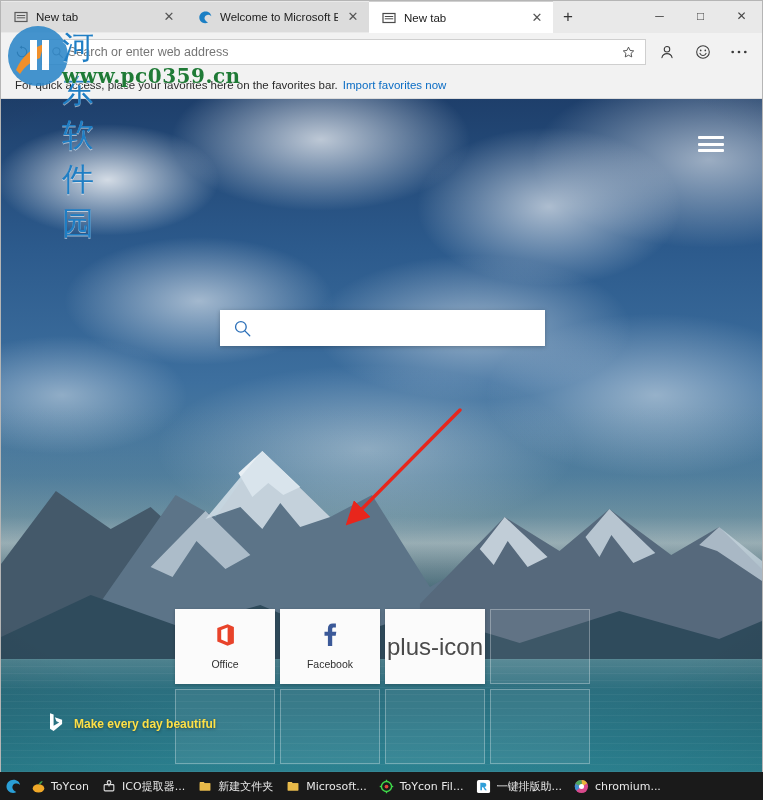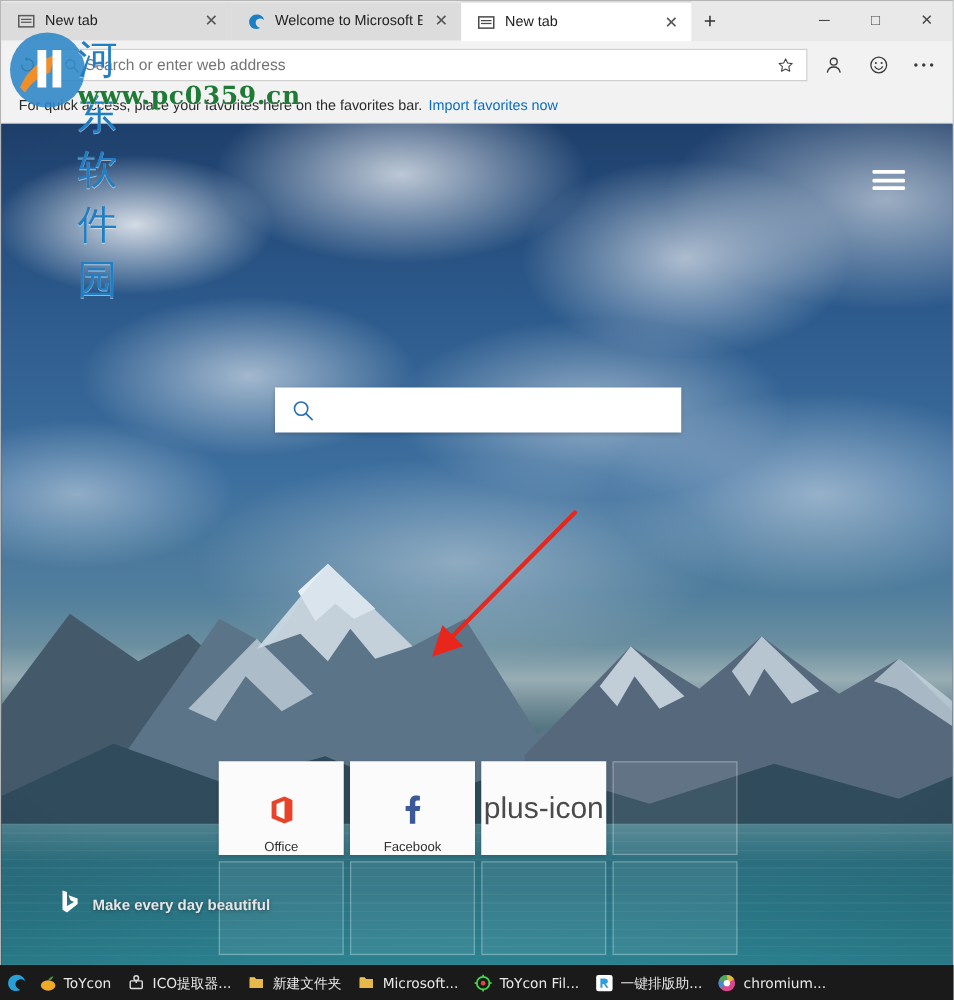--- a/index.html
+++ b/index.html
@@ -154,38 +154,38 @@
   }
 
   
   .tiles {
     position:absolute; left:174px; top:510px; z-index:6;
     display:grid; grid-template-columns:repeat(4,100px);
     grid-template-rows:repeat(2,75px); gap:5px;
   }
   .tile {
     background:#fbfbfb; display:flex; flex-direction:column;
-    align-items:center; justify-content:flex-end; gap:7px; cursor:pointer;
+    align-items:center; justify-content:center; gap:7px; cursor:pointer;
     box-shadow:0 1px 3px rgba(0,0,0,.22);
   }
   .tile-label { font-size:10.5px; color:#303030; }
   .tile.empty {
     background:rgba(255,255,255,.07); box-shadow:none;
     border:1px solid rgba(255,255,255,.30);
   }
   .tile.add { justify-content:center; }
   .tile.add .plus { font-size:24px; color:#4a4a4a; font-weight:300; line-height:1; }
 
   
   .bingline {
     position:absolute; left:48px; bottom:36px; display:flex;
     align-items:center; gap:10px; z-index:6;
   }
   .bingline .txt {
-    font-size:12px; color:#e5e5e5; font-weight:bold;
+    font-size:12px; color:#fde047; font-weight:bold;
     text-shadow:0 1px 3px rgba(0,0,0,.45);
   }
 
   
   .arrow { position:absolute; left:0; top:0; width:763px; height:673px; z-index:8; pointer-events:none; }
 
   
   .watermark { position:absolute; left:0; top:0; z-index:30; pointer-events:none; }
   .wm-logo { position:absolute; left:6px; top:24px; width:64px; height:64px; opacity:.95; }
   .wm-cn {

